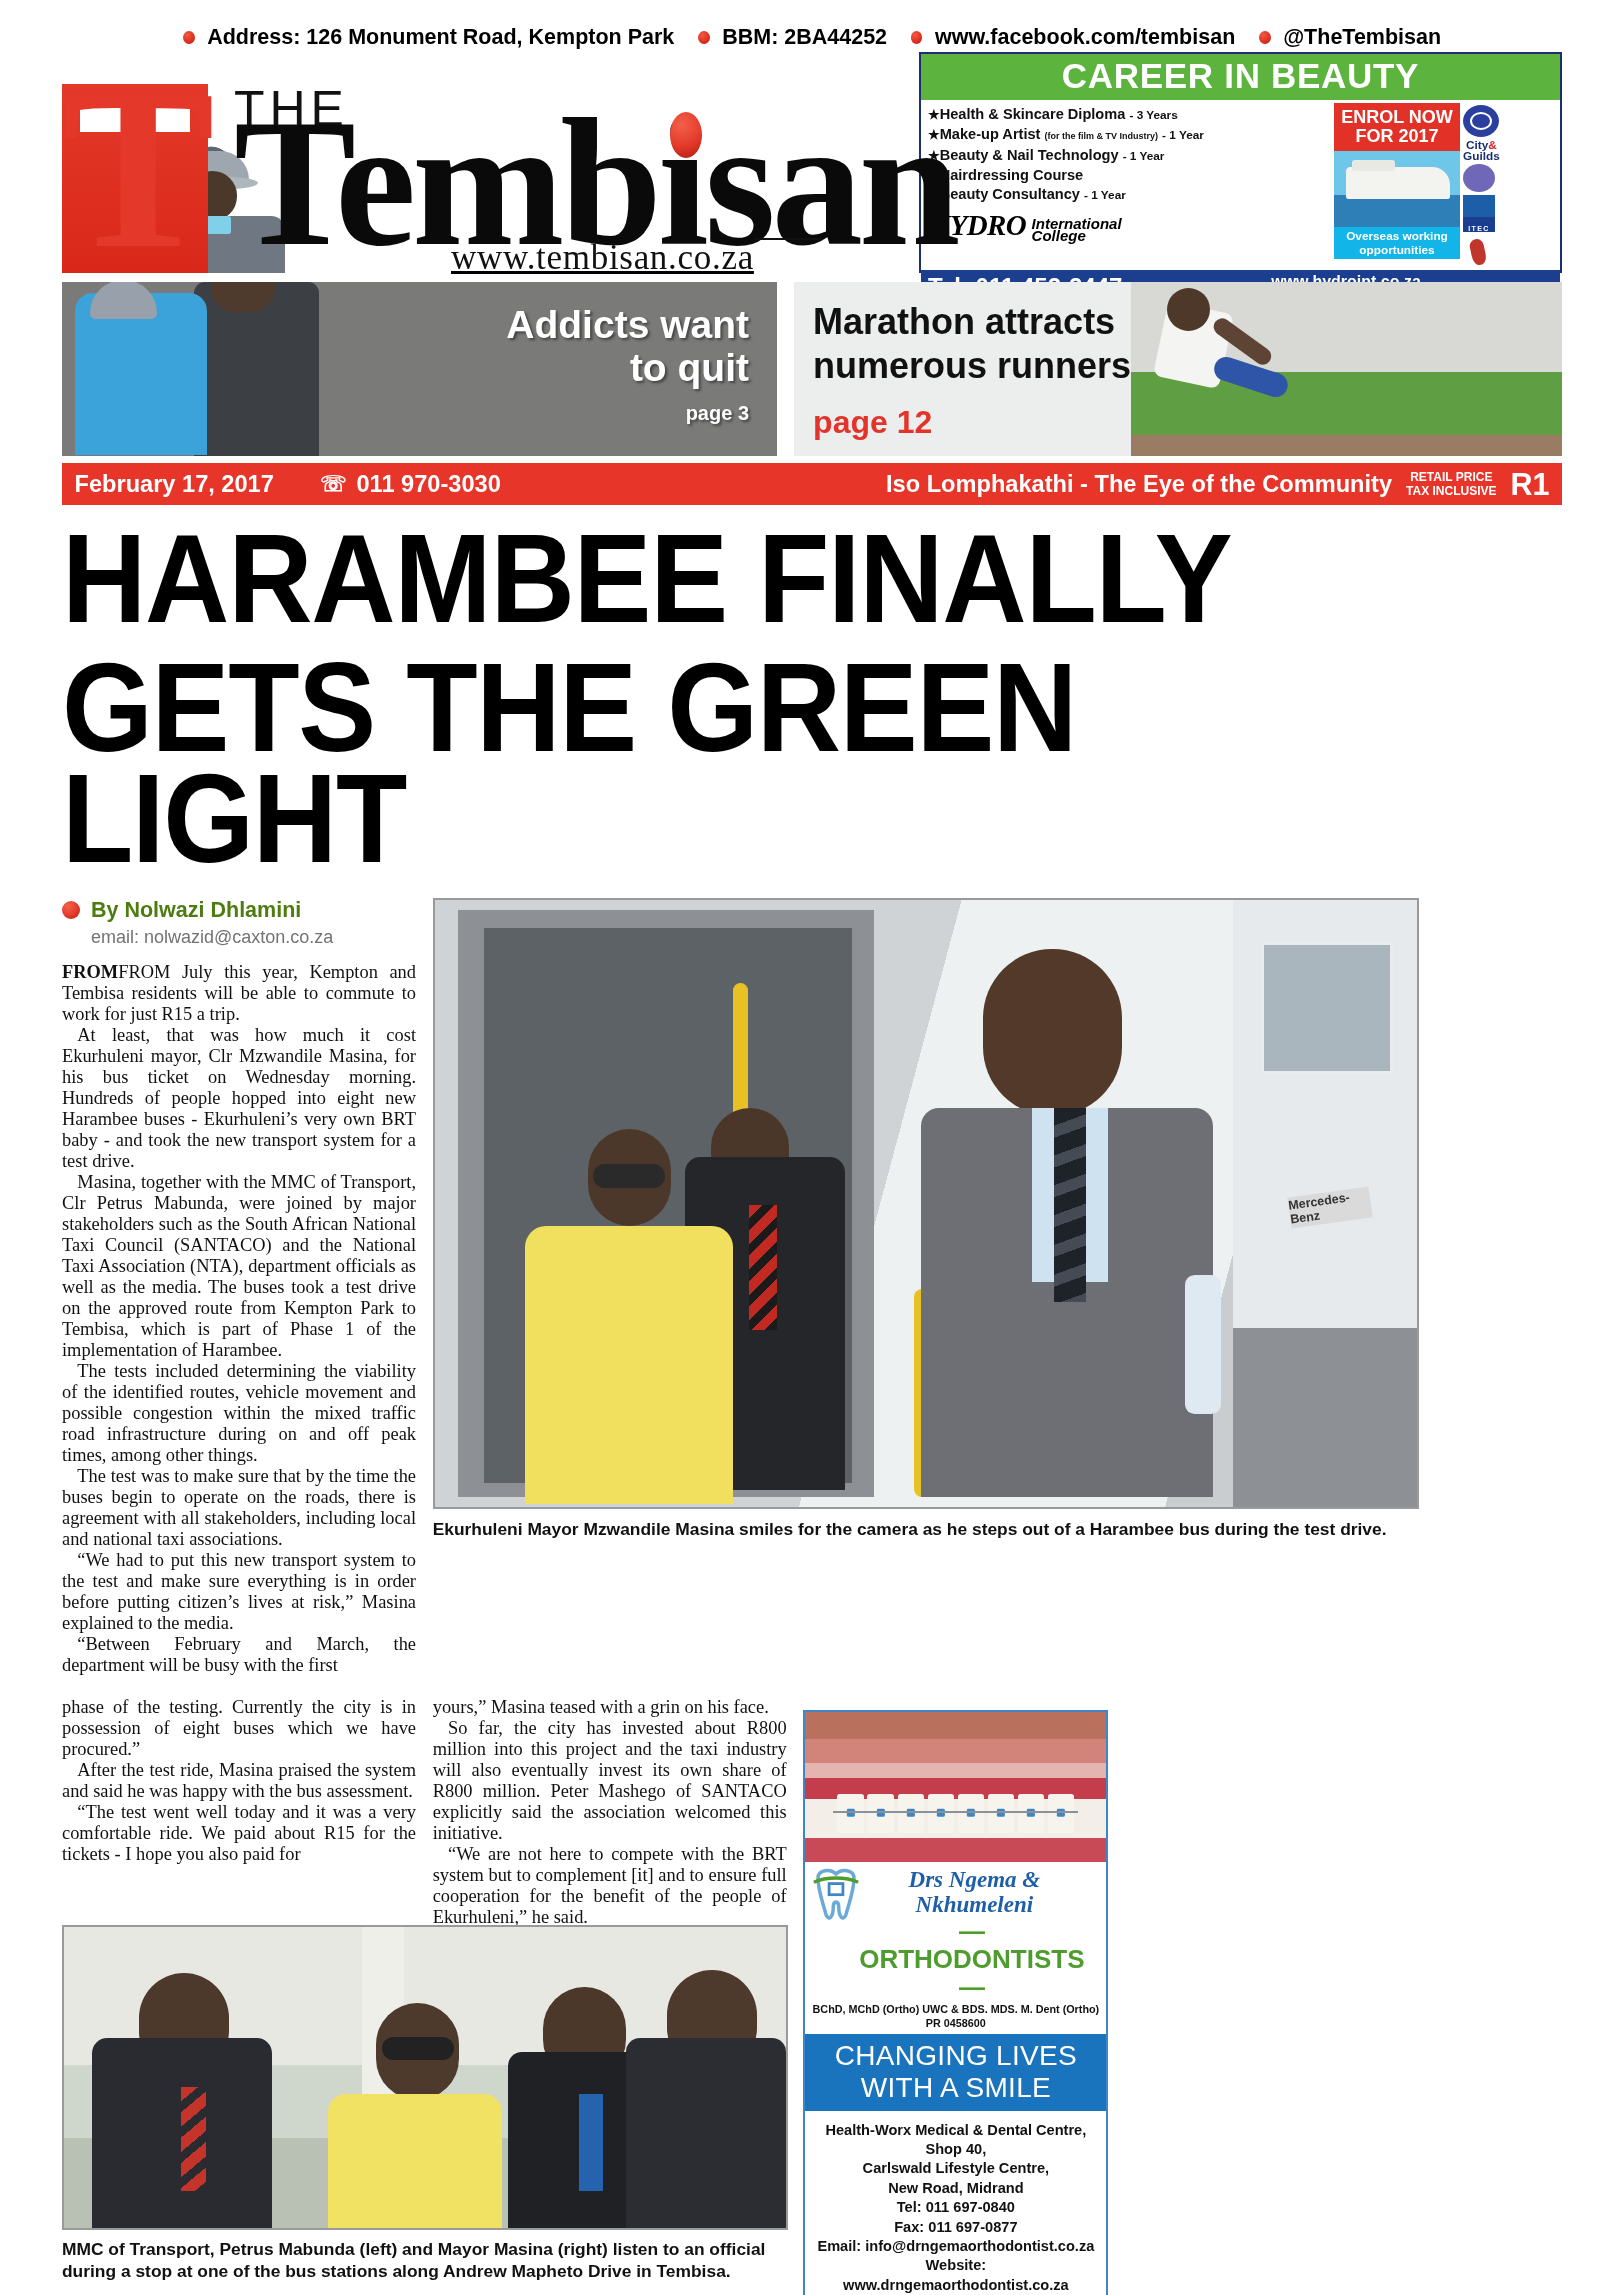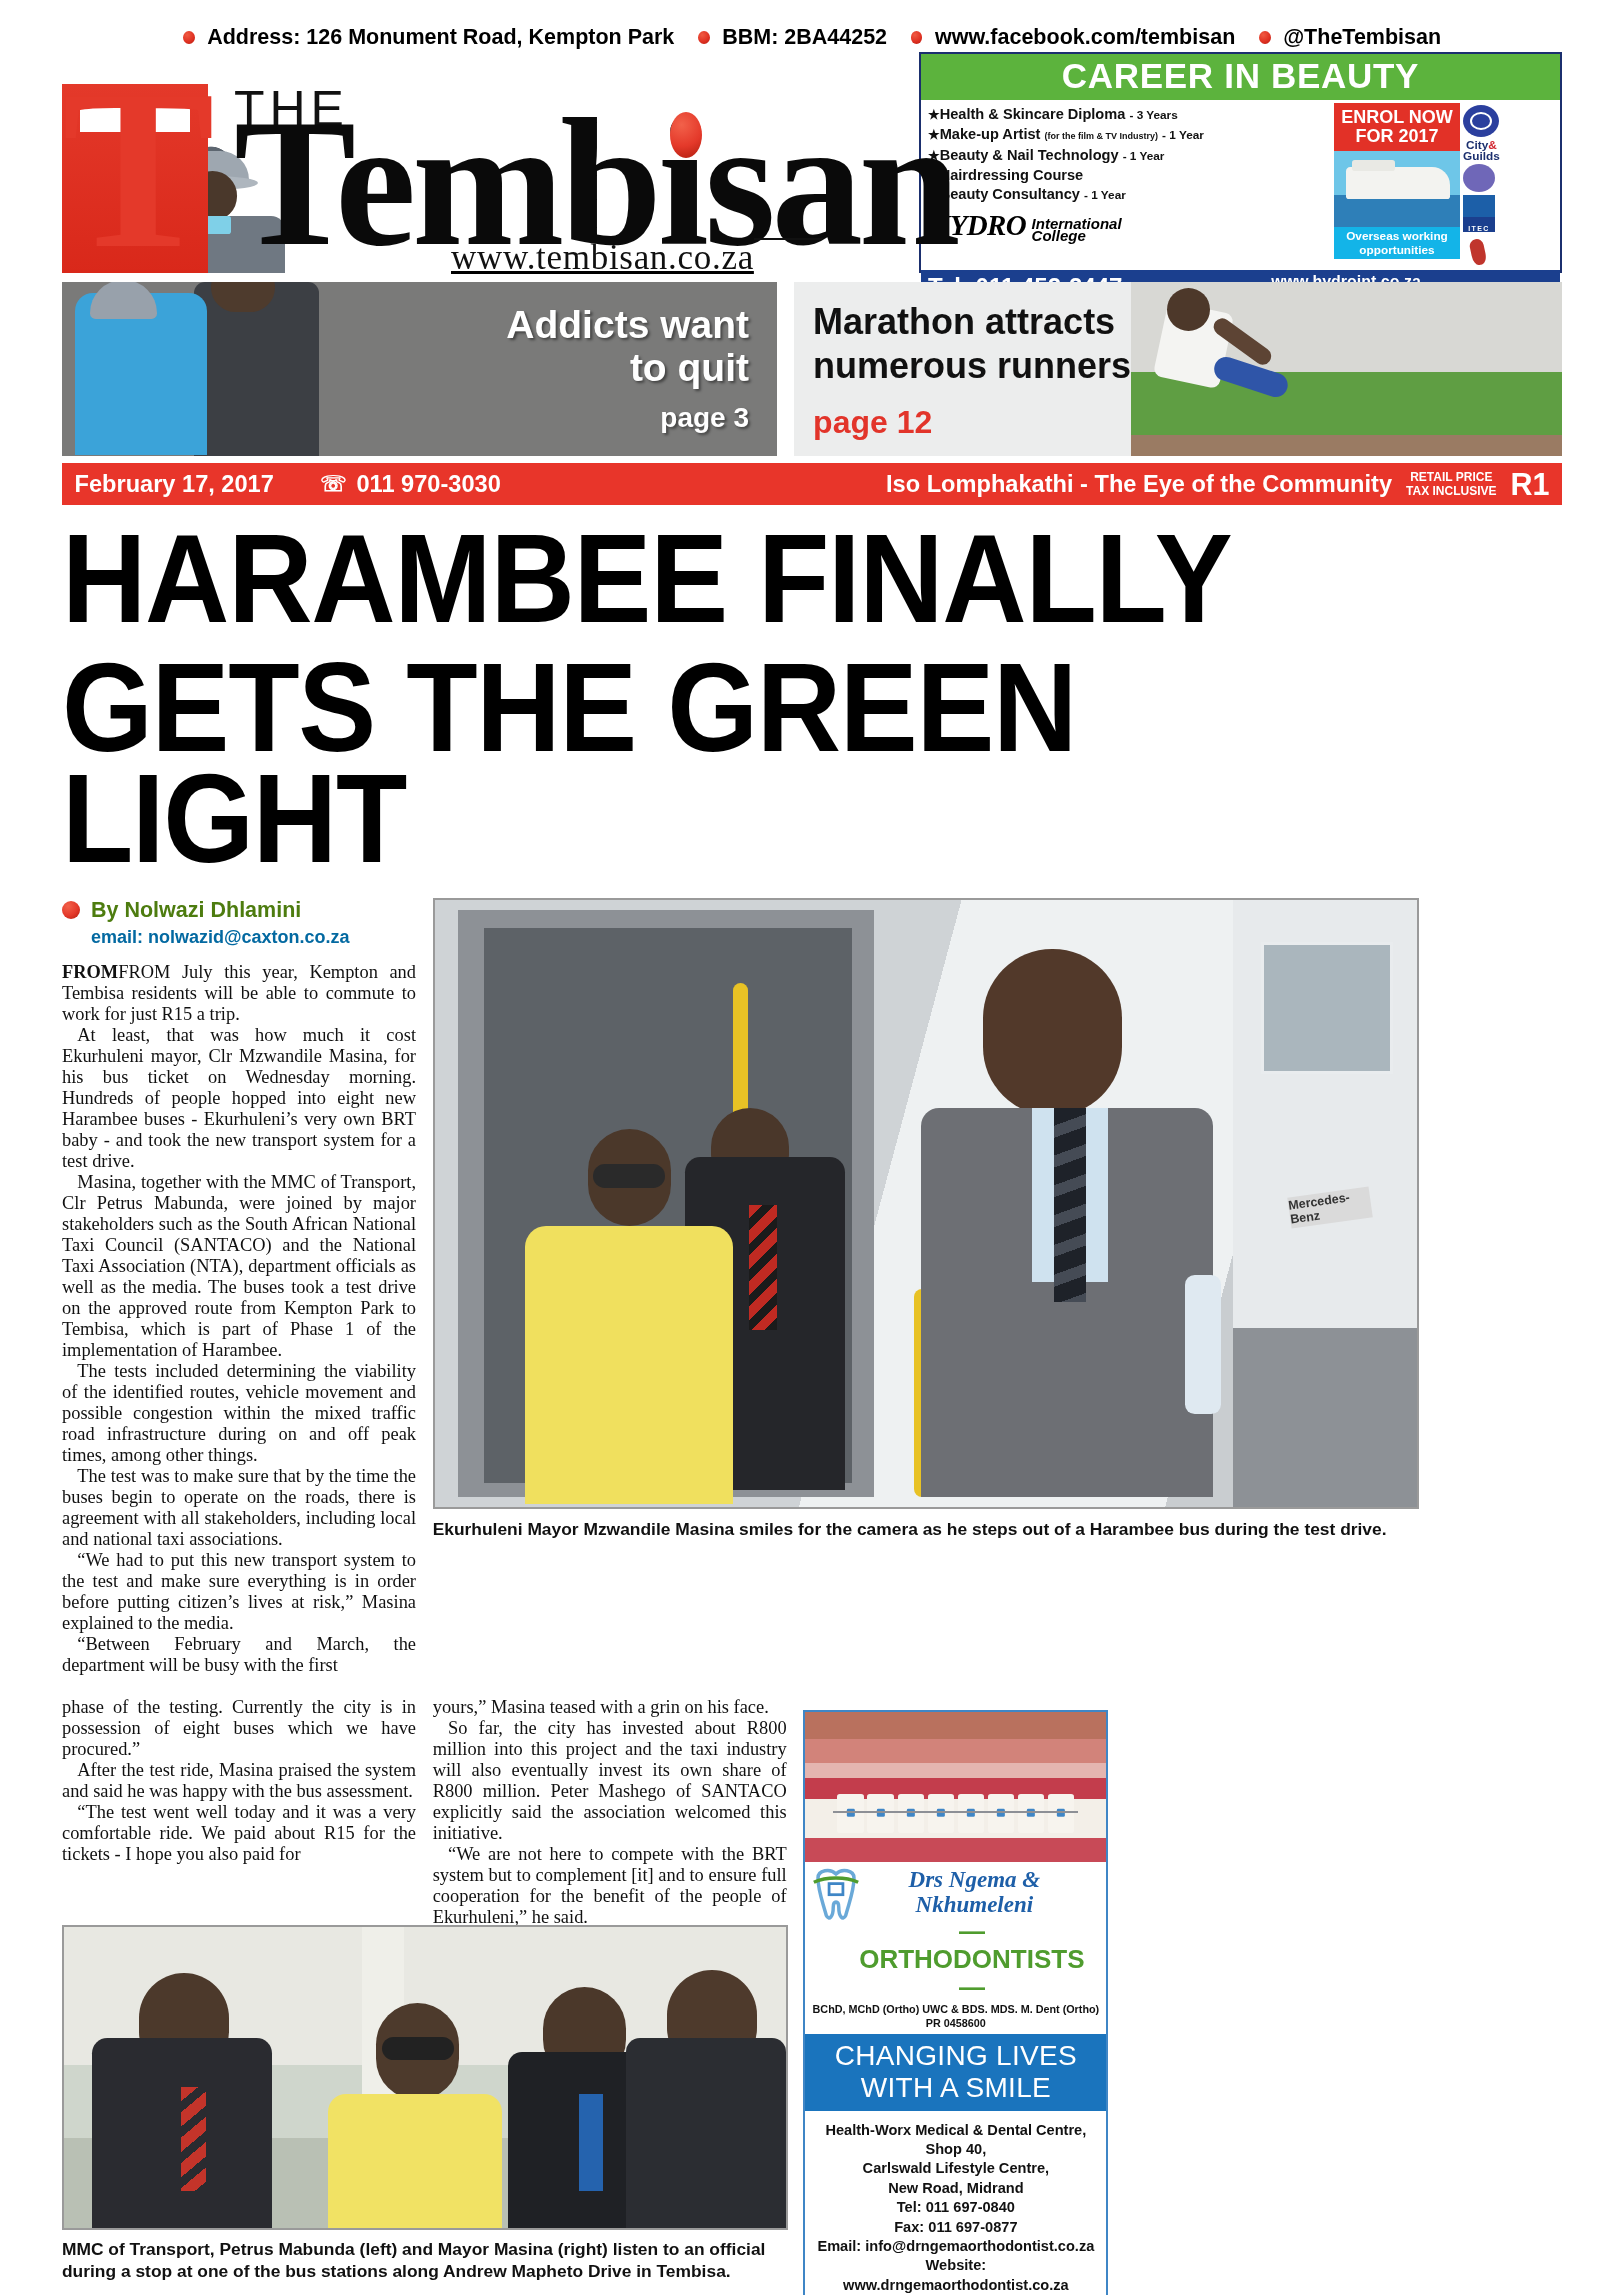--- a/index.html
+++ b/index.html
@@ -116,21 +116,21 @@
   .teasers { display:flex; gap:16.7px; margin-top:9.7px; height:174px; }
   .teaser { position:relative; overflow:hidden; }
   .teaser-a { width:715px; background:#7a7a79; display:flex; }
   .ta-photo { width:312px; position:relative; }
   .ta-photo .p1 { position:absolute; left:12.5px; top:11px; width:132px; height:162px; background:#3ba3d9; border-radius:18px 18px 0 0; }
   .ta-photo .p1b { position:absolute; left:28px; top:-2.8px; width:67px; height:39px; background:#98a1ab; border-radius:33px 33px 5.6px 5.6px; }
   .ta-photo .p2 { position:absolute; left:132px; top:0; width:125px; height:174px; background:#3c3f44; border-radius:11px 11px 0 0; }
   .ta-photo .p2b { position:absolute; left:149px; top:-19.4px; width:64px; height:49px; background:#4e3b2d; border-radius:32px; }
   .ta-text { flex:1; padding:21px 28px 0 0; text-align:right; color:#fff; }
   .ta-text .l { font-size:39px; font-weight:700; line-height:43px; text-shadow:2.1px 2.1px 2.8px rgba(0,0,0,.45); }
-  .ta-text .pg { font-size:28px; font-weight:700; margin-top:12.5px; text-shadow:2.1px 2.1px 2.8px rgba(0,0,0,.45); }
+  .ta-text .pg { font-size:20px; font-weight:700; margin-top:12.5px; text-shadow:2.1px 2.1px 2.8px rgba(0,0,0,.45); }
   .teaser-b { flex:1; background:#eceded; display:flex; }
   .tb-text { padding:18px 0 0 19.4px; }
   .tb-text .l { font-size:36px; font-weight:700; line-height:44px; color:#111; }
   .tb-text .pg { font-size:32px; font-weight:700; color:#e2342a; margin-top:15.3px; }
   .tb-photo { flex:1; position:relative; overflow:hidden;
      background: linear-gradient(#d8d8d4 0 52%, #5f9e43 52% 88%, #9a7b63 88% 100%); }
   .tb-photo .torso { position:absolute; left:29px; top:25px; width:67px; height:76px; background:#f4f4f2; border-radius:8.3px; transform:rotate(12deg); }
   .tb-photo .head  { position:absolute; left:36px; top:5.6px; width:43px; height:43px; background:#4d382a; border-radius:50%; }
   .tb-photo .leg   { position:absolute; left:82px; top:83px; width:76px; height:23.6px; background:#2f55a8; border-radius:12.5px; transform:rotate(18deg); }
   .tb-photo .arm   { position:absolute; left:78px; top:51px; width:67px; height:16.7px; background:#5d4434; border-radius:9.7px; transform:rotate(36deg); }
@@ -153,21 +153,21 @@
                   letter-spacing:-1.4px; color:#000; transform:scaleX(0.92); transform-origin:left center; }
   .headline .l2 { margin-top:18px; }
 
   
   .article { display:flex; gap:16.7px; margin-top:23.6px; }
   .colA { width:354px; }
   .byline { display:flex; align-items:center; gap:11px; }
   .byline .b-dot { width:18px; height:18px; border-radius:50%;
      background: radial-gradient(circle at 34% 28%, #f2614a 0%, #e4392a 55%, #ae1c0d 100%); }
   .byline .b-name { font-size:21.5px; font-weight:700; color:#4d7c0f;text-align:center; }
-  .b-email { font-size:18px; color:#0369a1; margin:4.2px 0 0 29px;font-weight:bold; }
+  .b-email { font-size:18px; color:#737373; margin:4.2px 0 0 29px; }
   .body-text { font-family:"Liberation Serif", serif; font-size:18.4px; line-height:21px;
                color:#111; text-align:justify; margin-top:14px; hyphens:auto; }
   .body-text p { margin:0; text-indent:15.3px; }
   .body-text p.first { text-indent:0; }
   .body-text p.first b { font-weight:700; }
 
   .colB { width:986px; }
   .photo-main { width:986px; height:611px; border:2.1px solid #9a9a9a; position:relative; overflow:hidden;
     background: linear-gradient(105deg,#cfd3d6 0 46%, #eef1f2 46% 78%, #c9cdd0 78% 100%); }
   .pm-door { position:absolute; left:23.6px; top:9.7px; width:416px; height:587px; background:#8d9196; }

